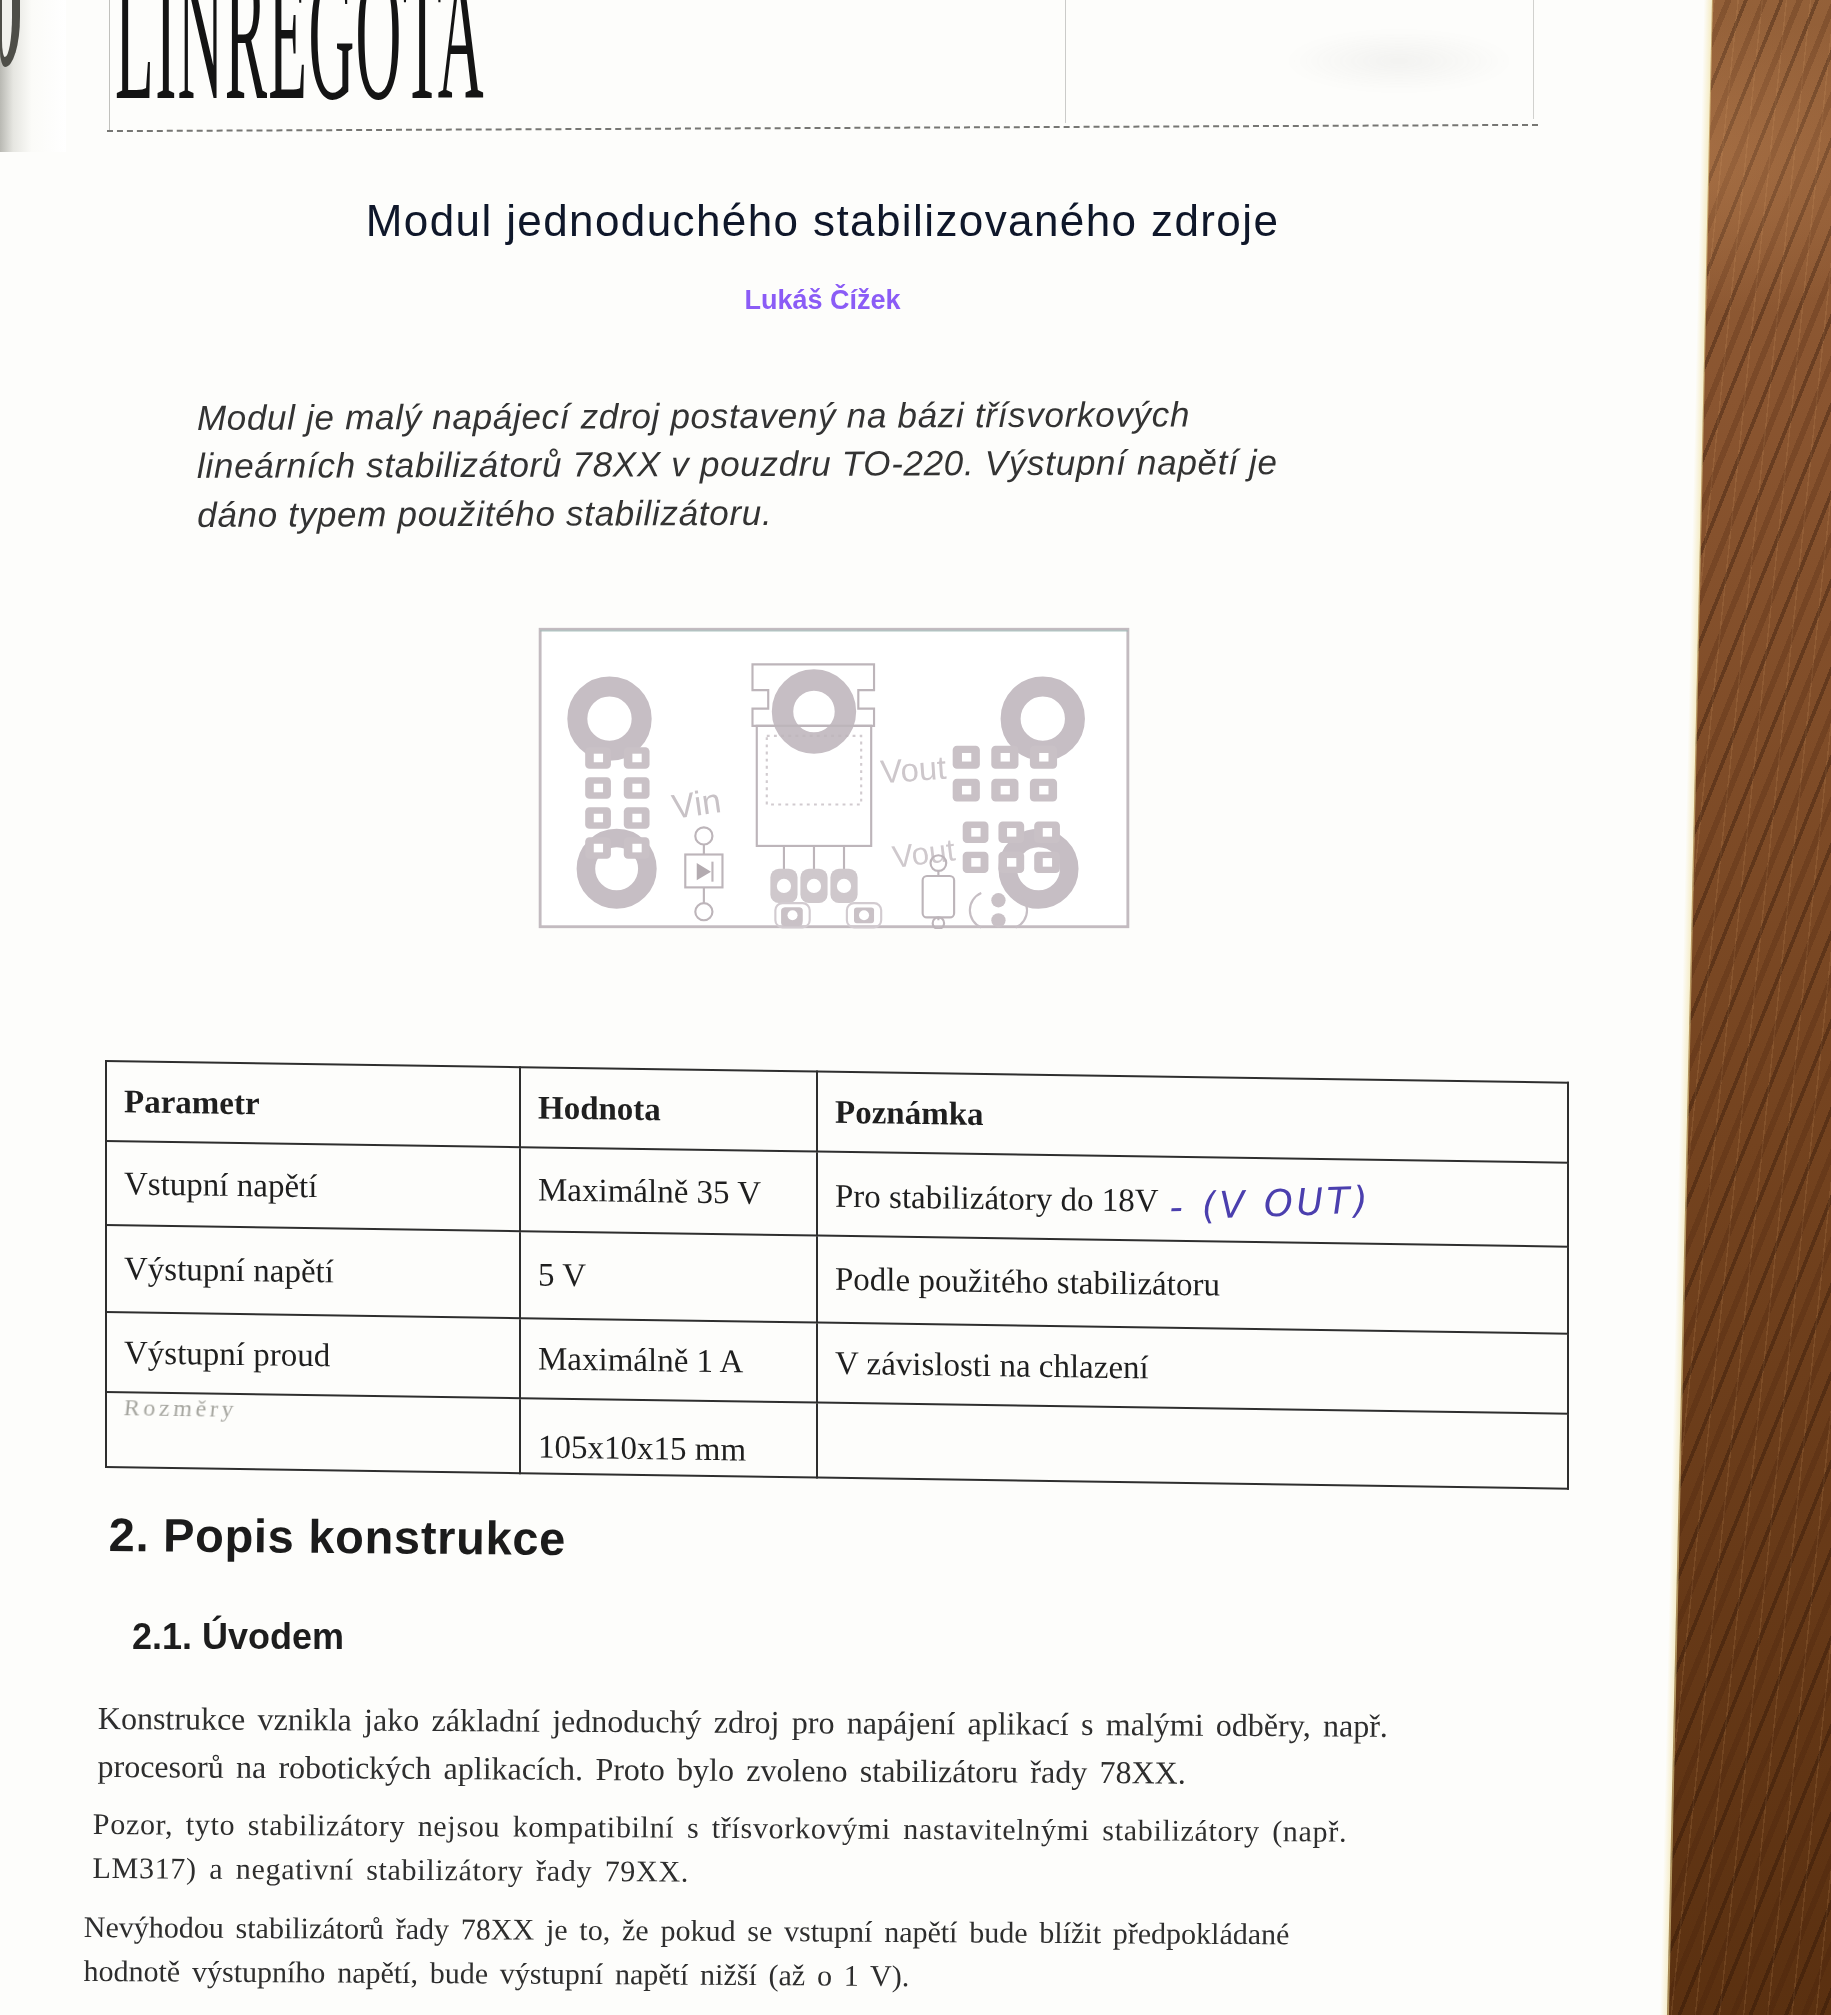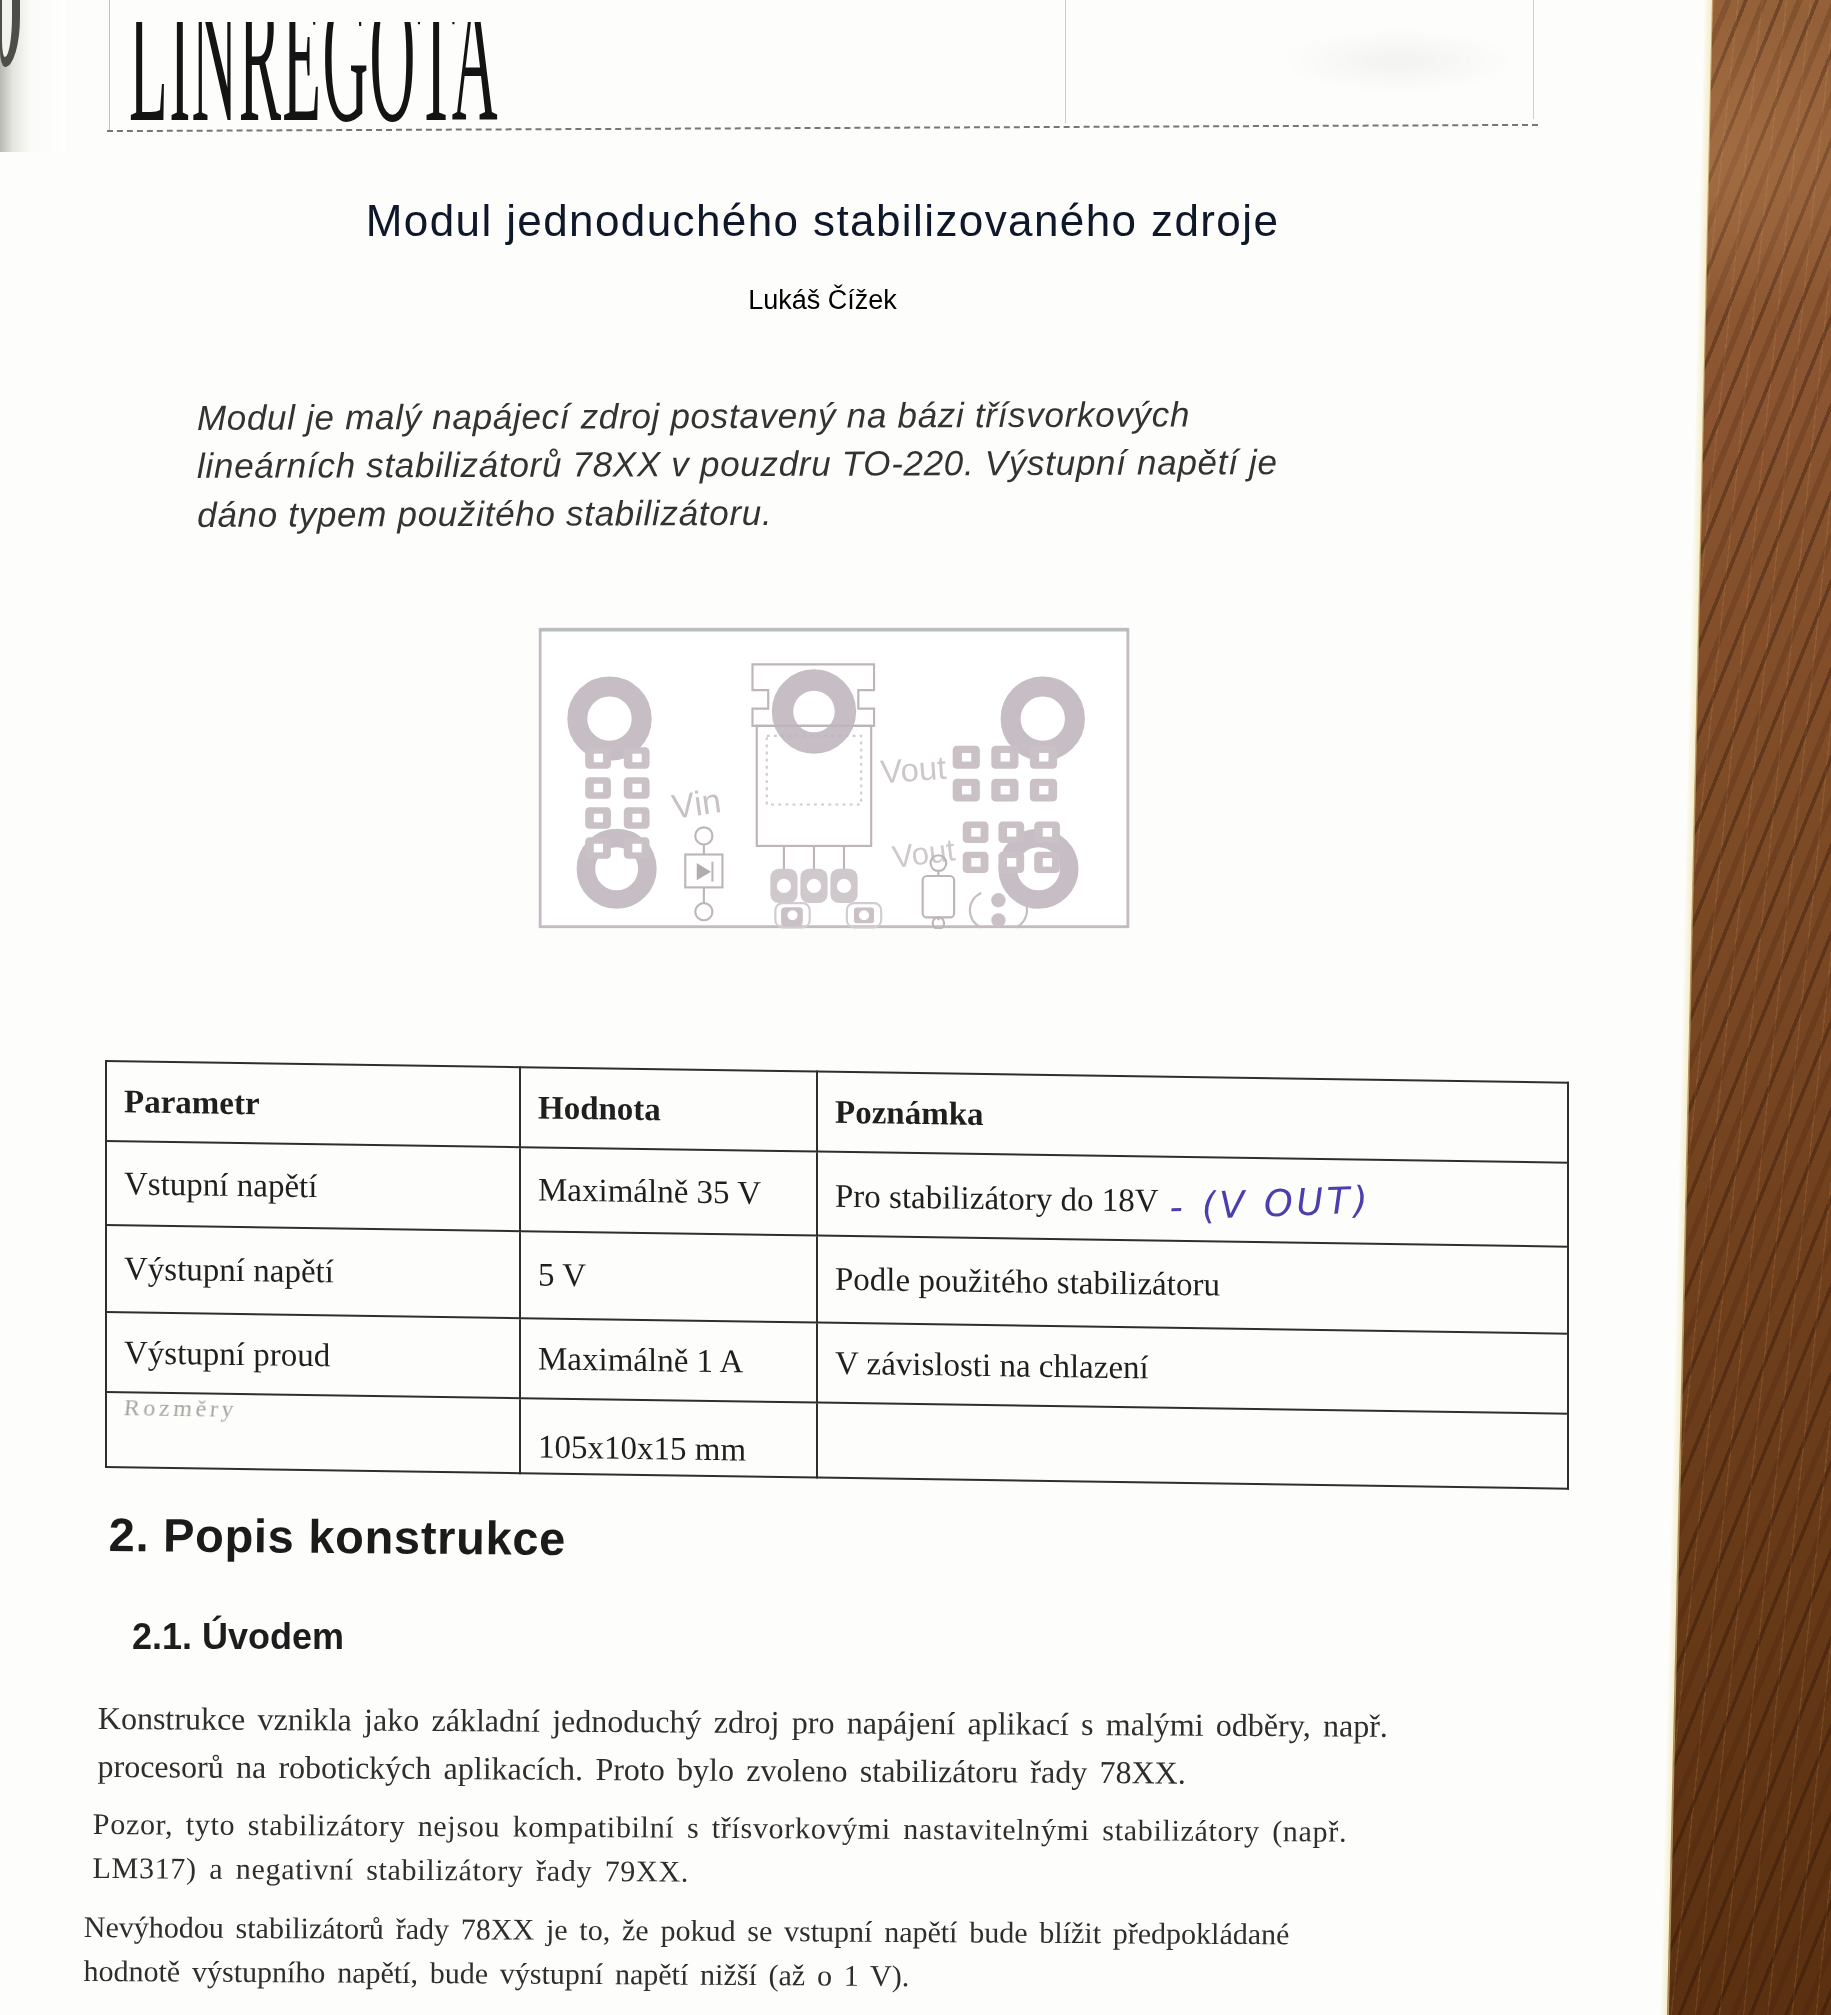--- a/index.html
+++ b/index.html
@@ -53,39 +53,38 @@
     position: absolute; left: 107px; top: 127px; width: 1431px; height: 0;
     border-top: 2.1px dashed #4a4a46; transform: rotate(-0.25deg); opacity: .75;
   }
   .vline { position: absolute; top: 0; width: 1.4px; background: #8f8f8b; }
   .vline.v1 { left: 109px;  height: 130px; opacity: .55; }
   .vline.v2 { left: 1065px; height: 123px; opacity: .45; }
   .vline.v3 { left: 1533px; height: 119px; opacity: .40; }
 
   
   .logo-clip {
-    position: absolute; left: 109px; top: 0; width: 401px; height: 123px;
+    position: absolute; left: 95px; top: 0; width: 401px; height: 123px;
     overflow: hidden;
-    margin-top: 22px;
   }
   .logo-text {
     position: absolute; left: 4.3px; bottom: -21.5px;
     font-family: "Liberation Serif", serif;
     font-size: 69px; letter-spacing: 1.4px; color: #141414; white-space: nowrap;
     transform: scale(0.92, 2.75); transform-origin: 50% 100%;
   }
 
   
   .doc-title {
     position: absolute; left: 107px; top: 196px; width: 1431px; text-align: center;
     font-size: 44px; letter-spacing: 1.4px; color: #0f172a;
   }
   .doc-author {
     position: absolute; left: 107px; top: 285px; width: 1431px; text-align: center;
-    font-size: 27px; color: #000000;
+    font-size: 27px; color: #8b5cf6; font-weight: bold;
   }
 
   
   .intro {
     position: absolute; left: 197px; top: 392px;
     font-style: italic; font-size: 35px; line-height: 1.38; color: #333;
     letter-spacing: 0.7px; transform: rotate(-0.2deg);
   }
 
   

